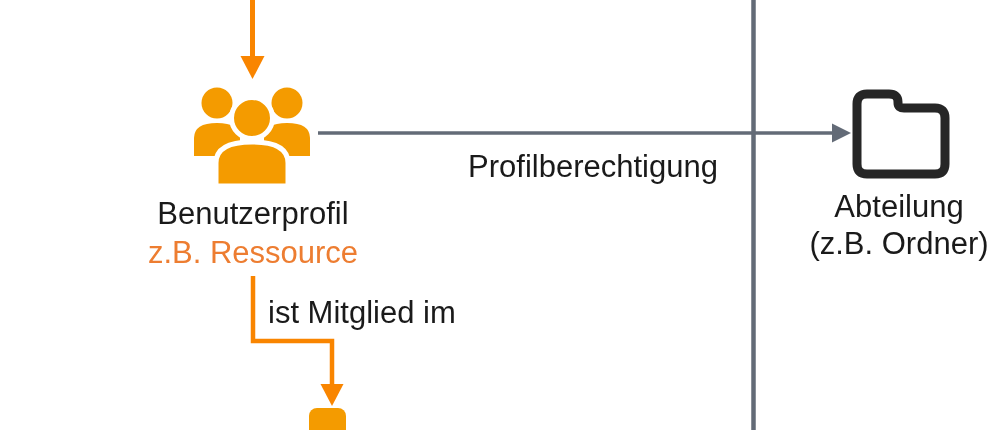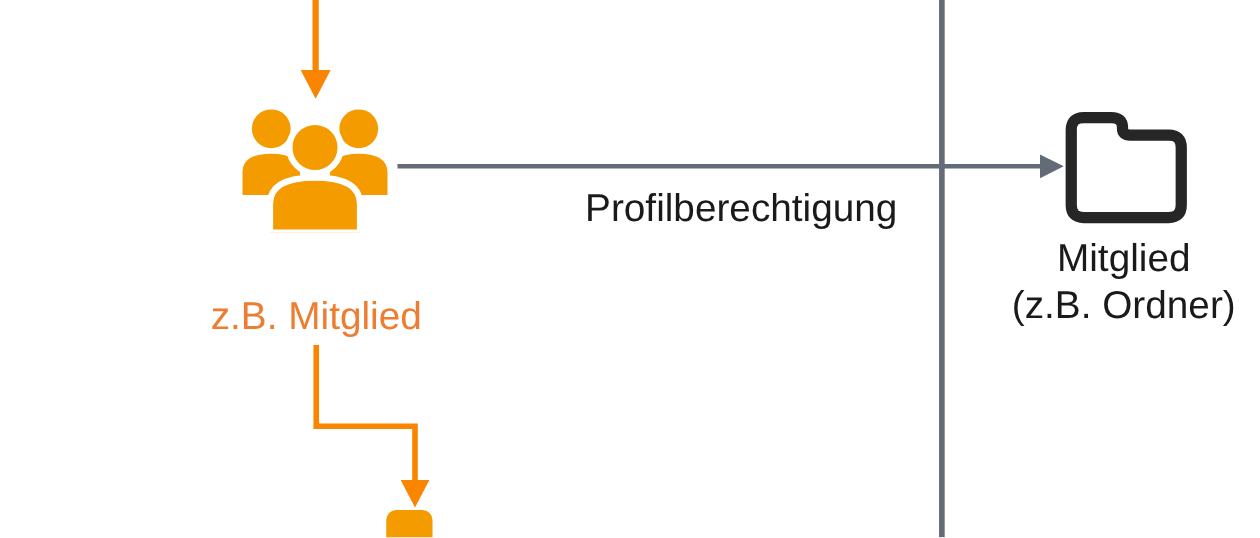--- a/index.html
+++ b/index.html
@@ -79,23 +79,25 @@
       </g>
     </svg>
   </div>
 
   <div class="icon-box" style="left:851px; top:88px; width:100px; height:92px;">
     <svg viewBox="0 0 100 92" xmlns="http://www.w3.org/2000/svg">
       <path d="M6 16 Q6 6 16 6 H38 Q47 6 47 14 V15 Q47 20 53 20 H84 Q94 20 94 30 V76 Q94 86 84 86 H16 Q6 86 6 76 Z" fill="none" stroke="var(--folder_dark,#262626)" stroke-width="9" stroke-linejoin="round"></path>
     </svg>
   </div>
 
+  <div class="label center" style="left:113px; top:197px; width:280px;">Benutzerprofil</div>
 
-  <div class="label center orange" style="left:113px; top:236px; width:280px;">z.B. Mitglied</div>
+  <div class="label center orange" style="left:113px; top:236px; width:280px;">z.B. Ressource</div>
 
   <div class="label center" style="left:443px; top:150px; width:300px;">Profilberechtigung</div>
 
-  <div class="label center" style="left:789px; top:190px; width:220px;">Mitglied</div>
+  <div class="label center" style="left:789px; top:190px; width:220px;">Abteilung</div>
 
   <div class="label center" style="left:779px; top:227px; width:240px;">(z.B. Ordner)</div>
 
+  <div class="label" style="left:268px; top:296px;">ist Mitglied im</div>
 
 </div>
 
 </body></html>

